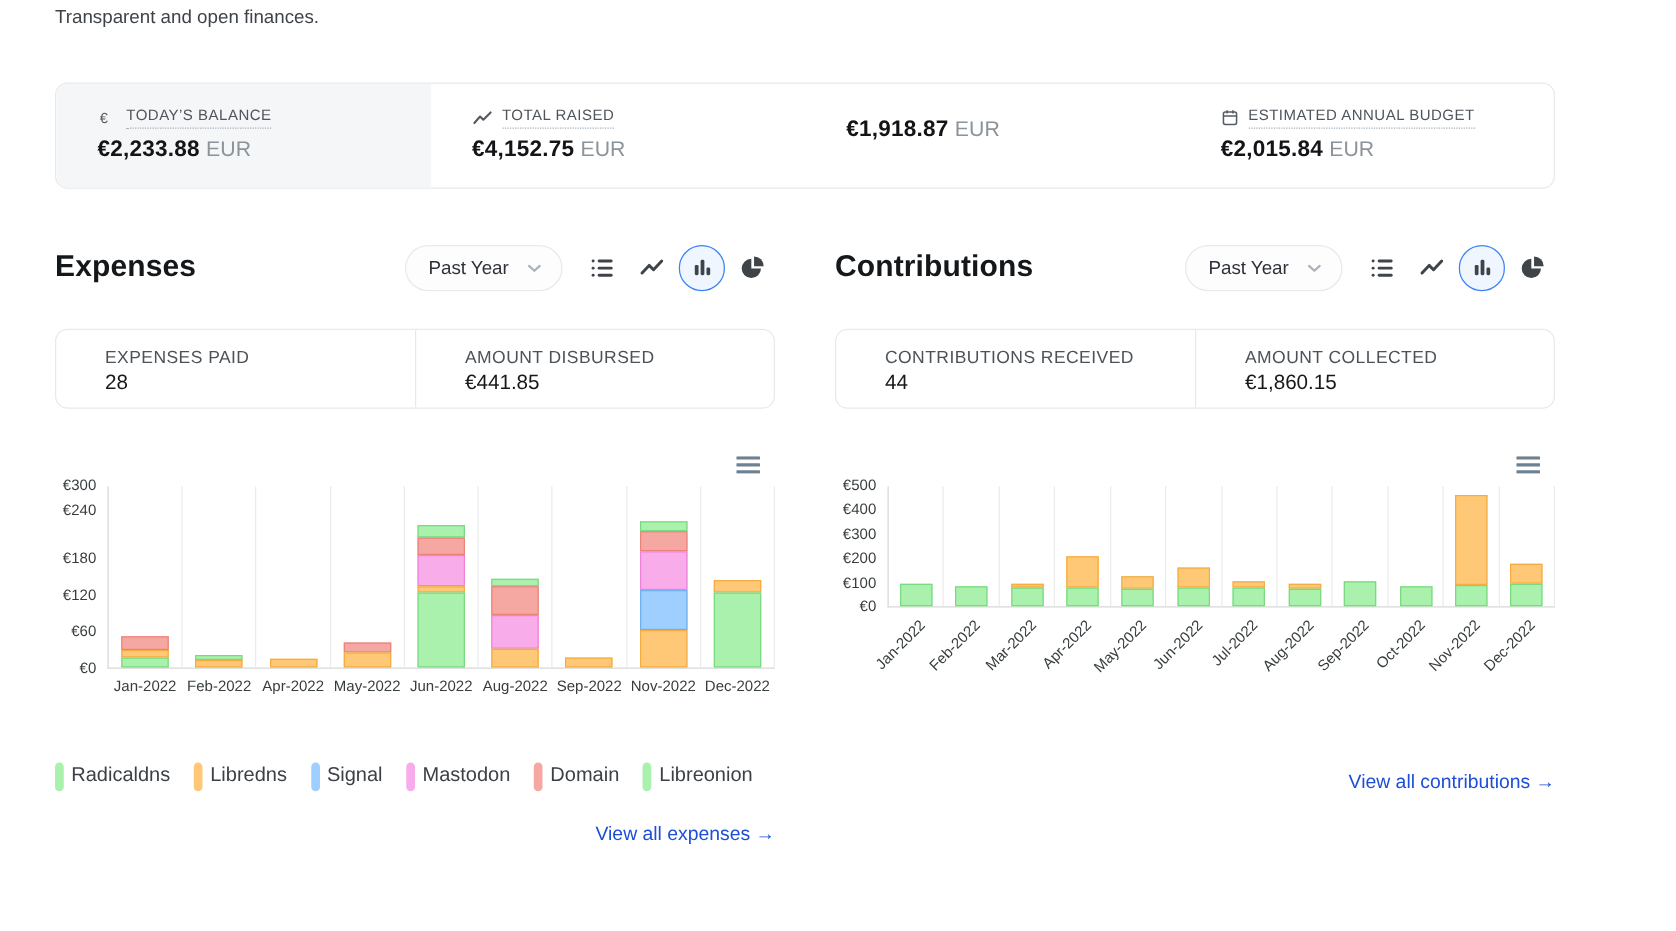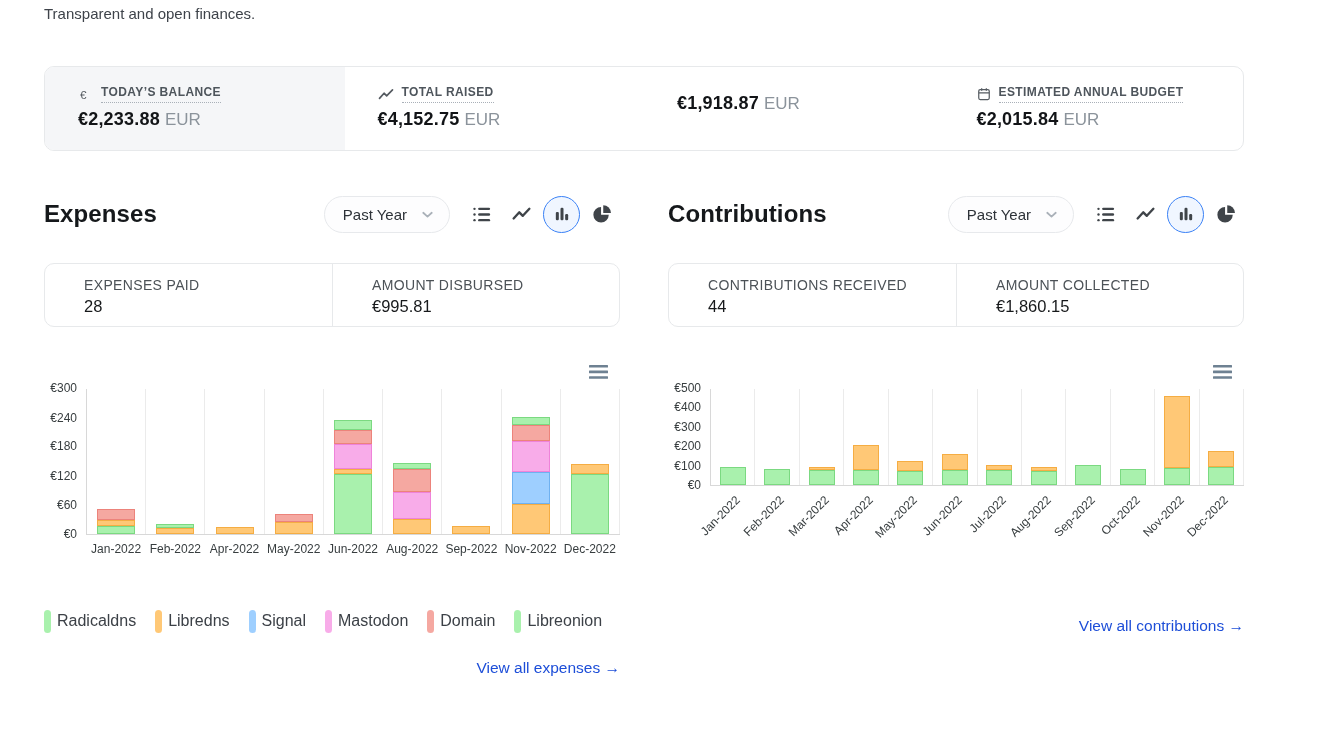--- a/index.html
+++ b/index.html
@@ -13,21 +13,21 @@
 
   
   .stats-bar {
     margin-top:42px; display:flex; width:1200px; height:85px;
     border:1px solid #e7e9eb; border-radius:10px; overflow:hidden; background:#fff;
   }
   .stat-tile { width:300px; padding:19px 0 0 33px; }
   .stat-tile.highlight { background:#f5f6f8; }
   .stat-label-row { display:flex; align-items:center; gap:8px; height:16px; }
   .stat-label {
-    font-size:12px; font-weight:700; letter-spacing:.4px; color:#4e555c;
+    font-size:12px; font-weight:400; letter-spacing:.4px; color:#4e555c;
     text-transform:uppercase; line-height:14px;
   }
   .stat-label.dotted { border-bottom:1.5px dotted #a9b0b8; padding-bottom:3px; }
   .stat-value { margin-top:7px; font-size:18px; }
   .stat-value b { font-weight:700; color:#121417; letter-spacing:.2px; }
   .stat-value .cur { font-weight:400; color:#8b939b; margin-left:5px; font-size:17px; }
   .icon-wrap { display:inline-flex; align-items:center; justify-content:center; }
 
   
   .columns { display:flex; gap:48px; margin-top:44px; }
@@ -191,36 +191,36 @@
             </div>
         </div>
       </div>
       <div class="summary-box js-summary">
           <div class="summary-cell">
             <div class="summary-label">EXPENSES PAID</div>
             <div class="summary-value">28</div>
           </div>
           <div class="summary-cell">
             <div class="summary-label">AMOUNT DISBURSED</div>
-            <div class="summary-value">€995.81</div>
+            <div class="summary-value">€441.85</div>
           </div>
         </div>
       <div class="chart js-chart">
           <div class="chart-menu"><svg width="19" height="14" viewBox="0 0 19 14" fill="#6e8192">
               <rect width="19" height="2.6" y="0" rx="0.5"></rect>
               <rect width="19" height="2.6" y="5.6" rx="0.5"></rect>
               <rect width="19" height="2.6" y="11.2" rx="0.5"></rect>
             </svg></div>
           <div class="plot-wrap">
             <div class="yaxis" style="height: 146px;">
               <span class="ytick" style="bottom: -6px;">€0</span>
               <span class="ytick" style="bottom: 23.2px;">€60</span>
               <span class="ytick" style="bottom: 52.4px;">€120</span>
               <span class="ytick" style="bottom: 81.6px;">€180</span>
-              <span class="ytick" style="bottom: 110px;">€240</span>
+              <span class="ytick" style="bottom: 120px;">€240</span>
               <span class="ytick" style="bottom: 140px;">€300</span>
             </div>
             <div class="plot" style="height: 146px;">
               <div class="slot">
                 <div class="bar" style="width: 38px;">
                   <div class="seg" style="height: 7.78667px; background: rgb(169, 241, 173); border: 1px solid rgb(123, 217, 129);"></div>
                   <div class="seg" style="height: 5.84px; background: rgb(255, 200, 118); border: 1px solid rgb(245, 173, 67);"></div>
                   <div class="seg" style="height: 11.68px; background: rgb(245, 168, 161); border: 1px solid rgb(236, 131, 123);"></div>
                 </div>
                 <span class="xlabel flat" style="top: 153px;">Jan-2022</span>

